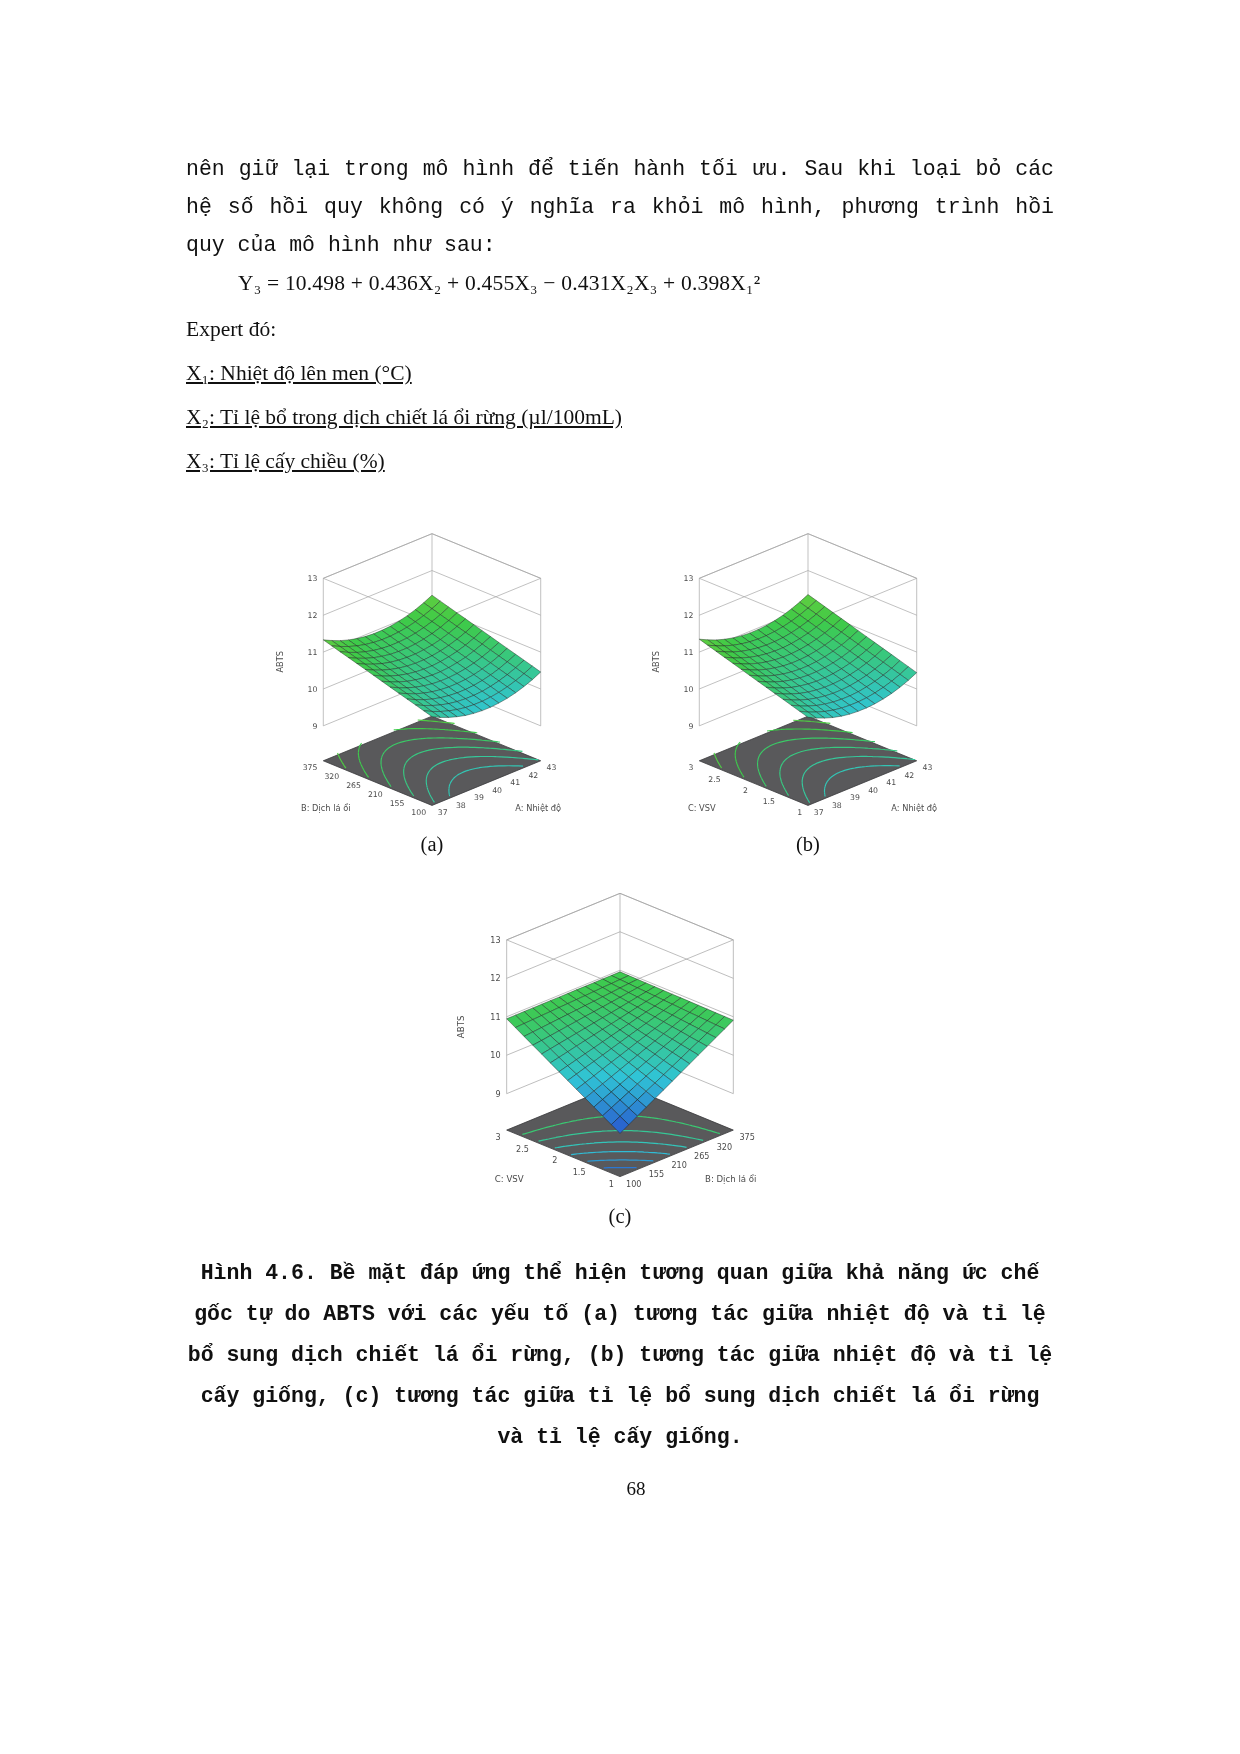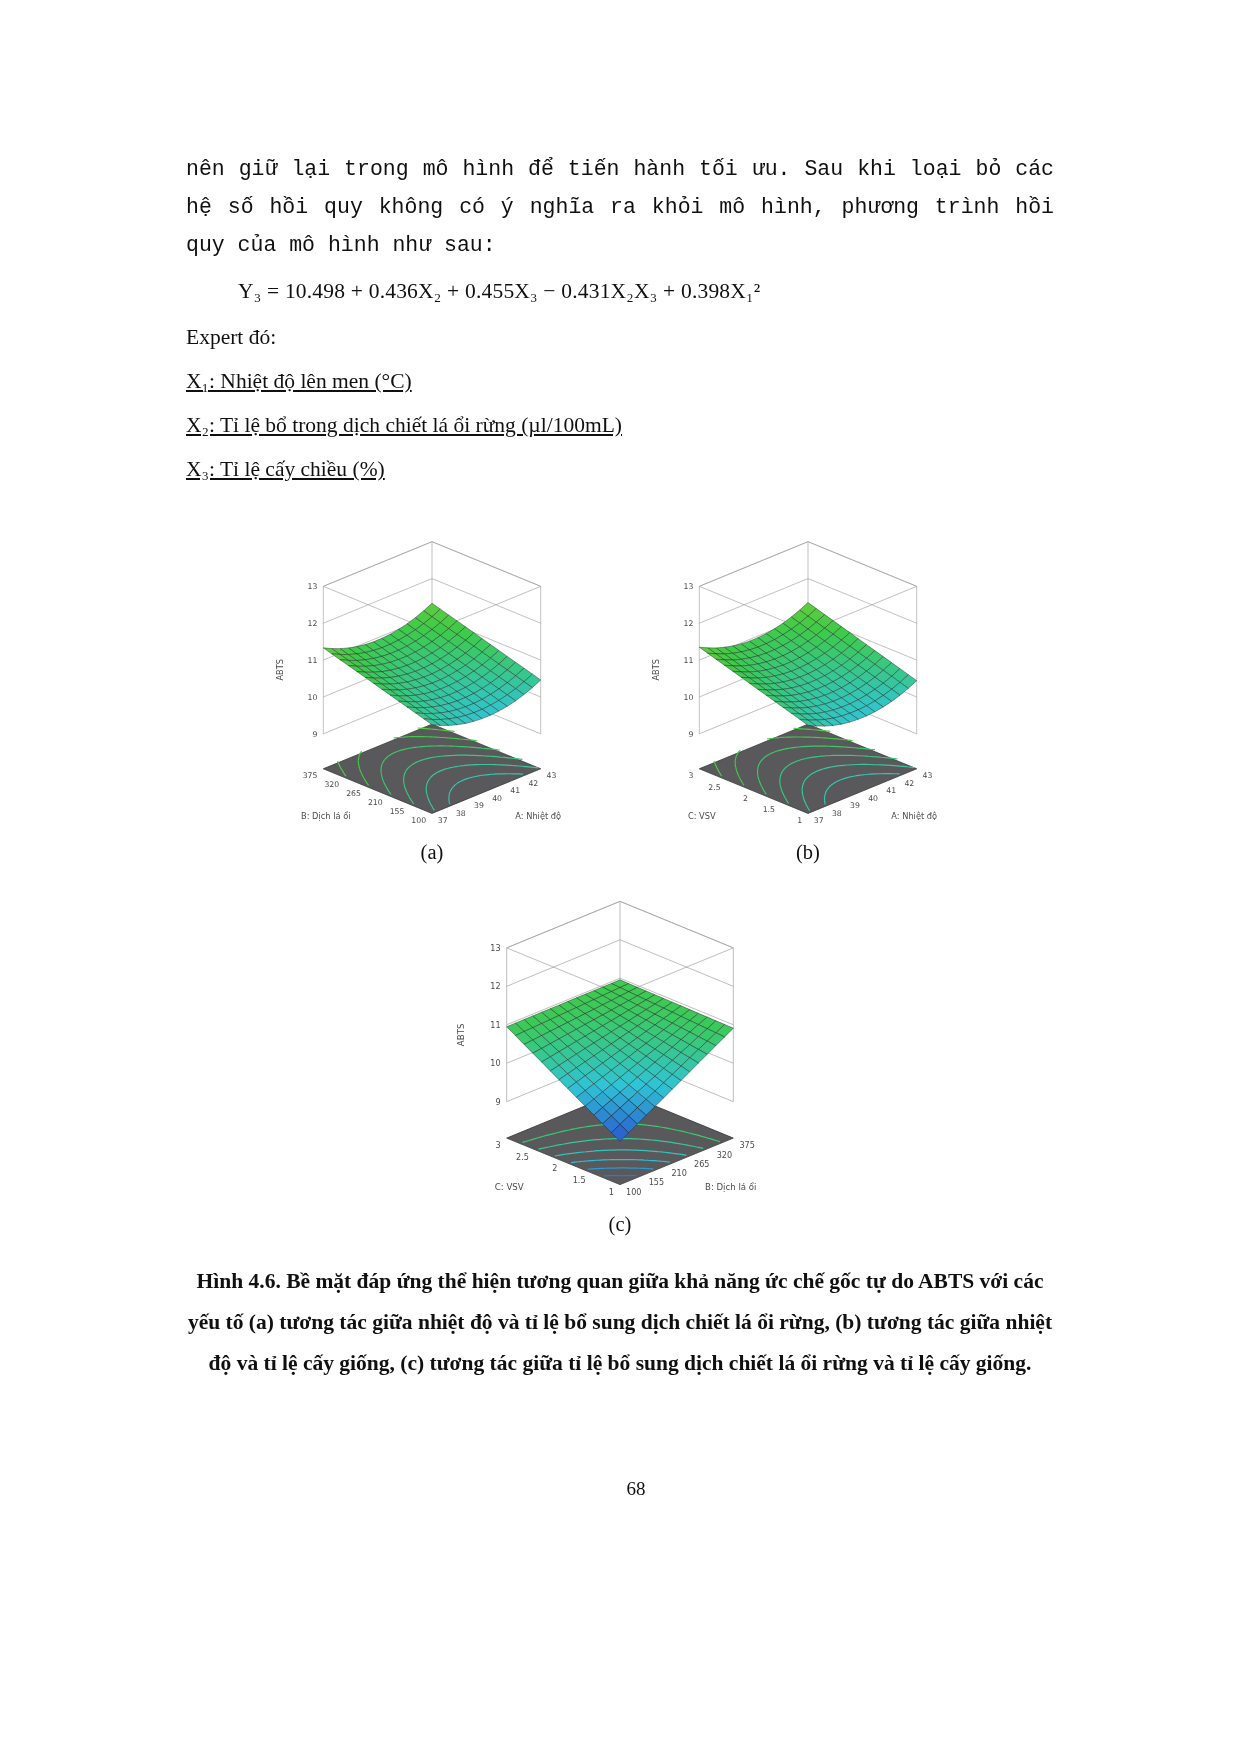--- a/index.html
+++ b/index.html
@@ -3,31 +3,31 @@
 <meta charset="utf-8">
 <style>
   html,body{margin:0;padding:0;}
   body{
     width:1240px;height:1754px;position:relative;background:#ffffff;
     font-family:"Liberation Serif",serif;color:#101010;overflow:hidden;
   }
   .content{padding:150px 186px 0 186px;}
   p{margin:0;font-size:21.5px;line-height:38px;}
   .just{text-align:justify;font-family:Liberation Mono, monospace;}
-  .equation{margin:8px 0 6px 52px;letter-spacing:0.2px;}
+  .equation{margin:0 0 6px 52px;letter-spacing:0.2px;}
   .where{margin-top:8px;}
   .var-line{margin-top:6px;text-decoration:underline;}
   .indent{text-indent:57px;margin-top:8px;}
   .fig-row{display:flex;justify-content:center;gap:46px;margin-top:36px;}
   .fig-row.second{margin-top:18px;}
   .fig-cell{display:flex;flex-direction:column;align-items:center;}
   .fig-cell svg{width:330px;height:311px;display:block;}
   .fig-cell.big svg{width:344px;height:324px;}
   .fig-label{font-size:20.5px;margin-top:4px;line-height:26px;}
-  .caption{font-weight:bold;text-align:center;font-size:21.5px;line-height:41px;margin-top:24px;}
+  .caption{font-weight:bold;text-align:center;font-size:21.5px;line-height:41px;margin-top:24px;font-family:Liberation Mono, monospace;}
   .page-number{position:absolute;top:1478px;left:16px;width:100%;text-align:center;font-size:19px;}
 </style>
 </head>
 <body>
 
 <div class="content">
   <p class="just">nên giữ lại trong mô hình để tiến hành tối ưu. Sau khi loại bỏ các hệ số hồi quy không có ý nghĩa ra khỏi mô hình, phương trình hồi quy của mô hình như sau:</p>
   <p class="equation">Y₃ = 10.498 + 0.436X₂ + 0.455X₃ − 0.431X₂X₃ + 0.398X₁²</p>
   <p class="where">Expert đó:</p>
   <p class="var-line">X₁: Nhiệt độ lên men (°C)</p>

